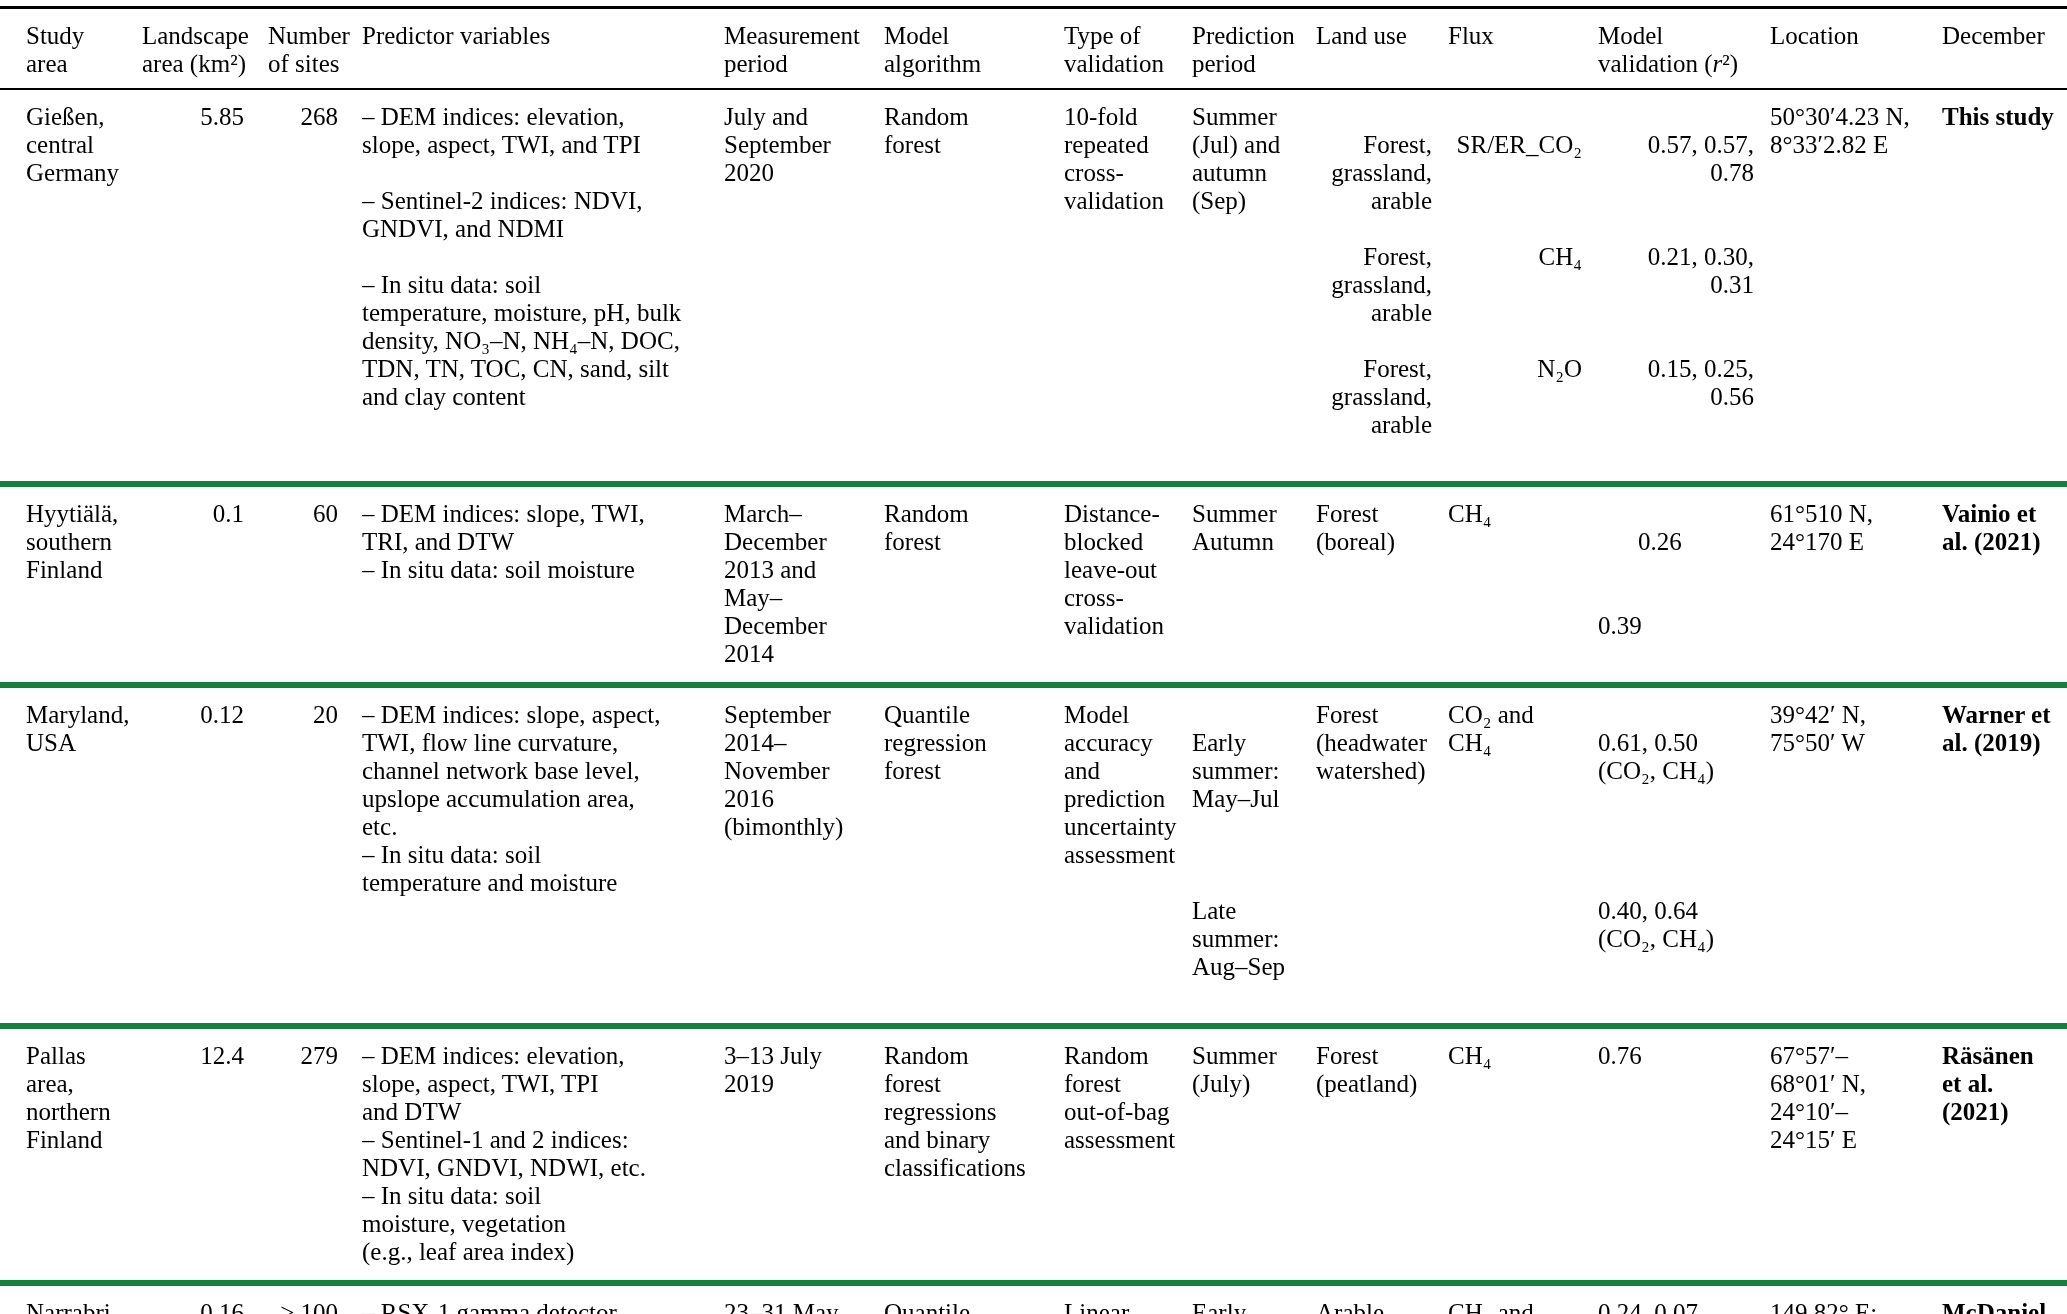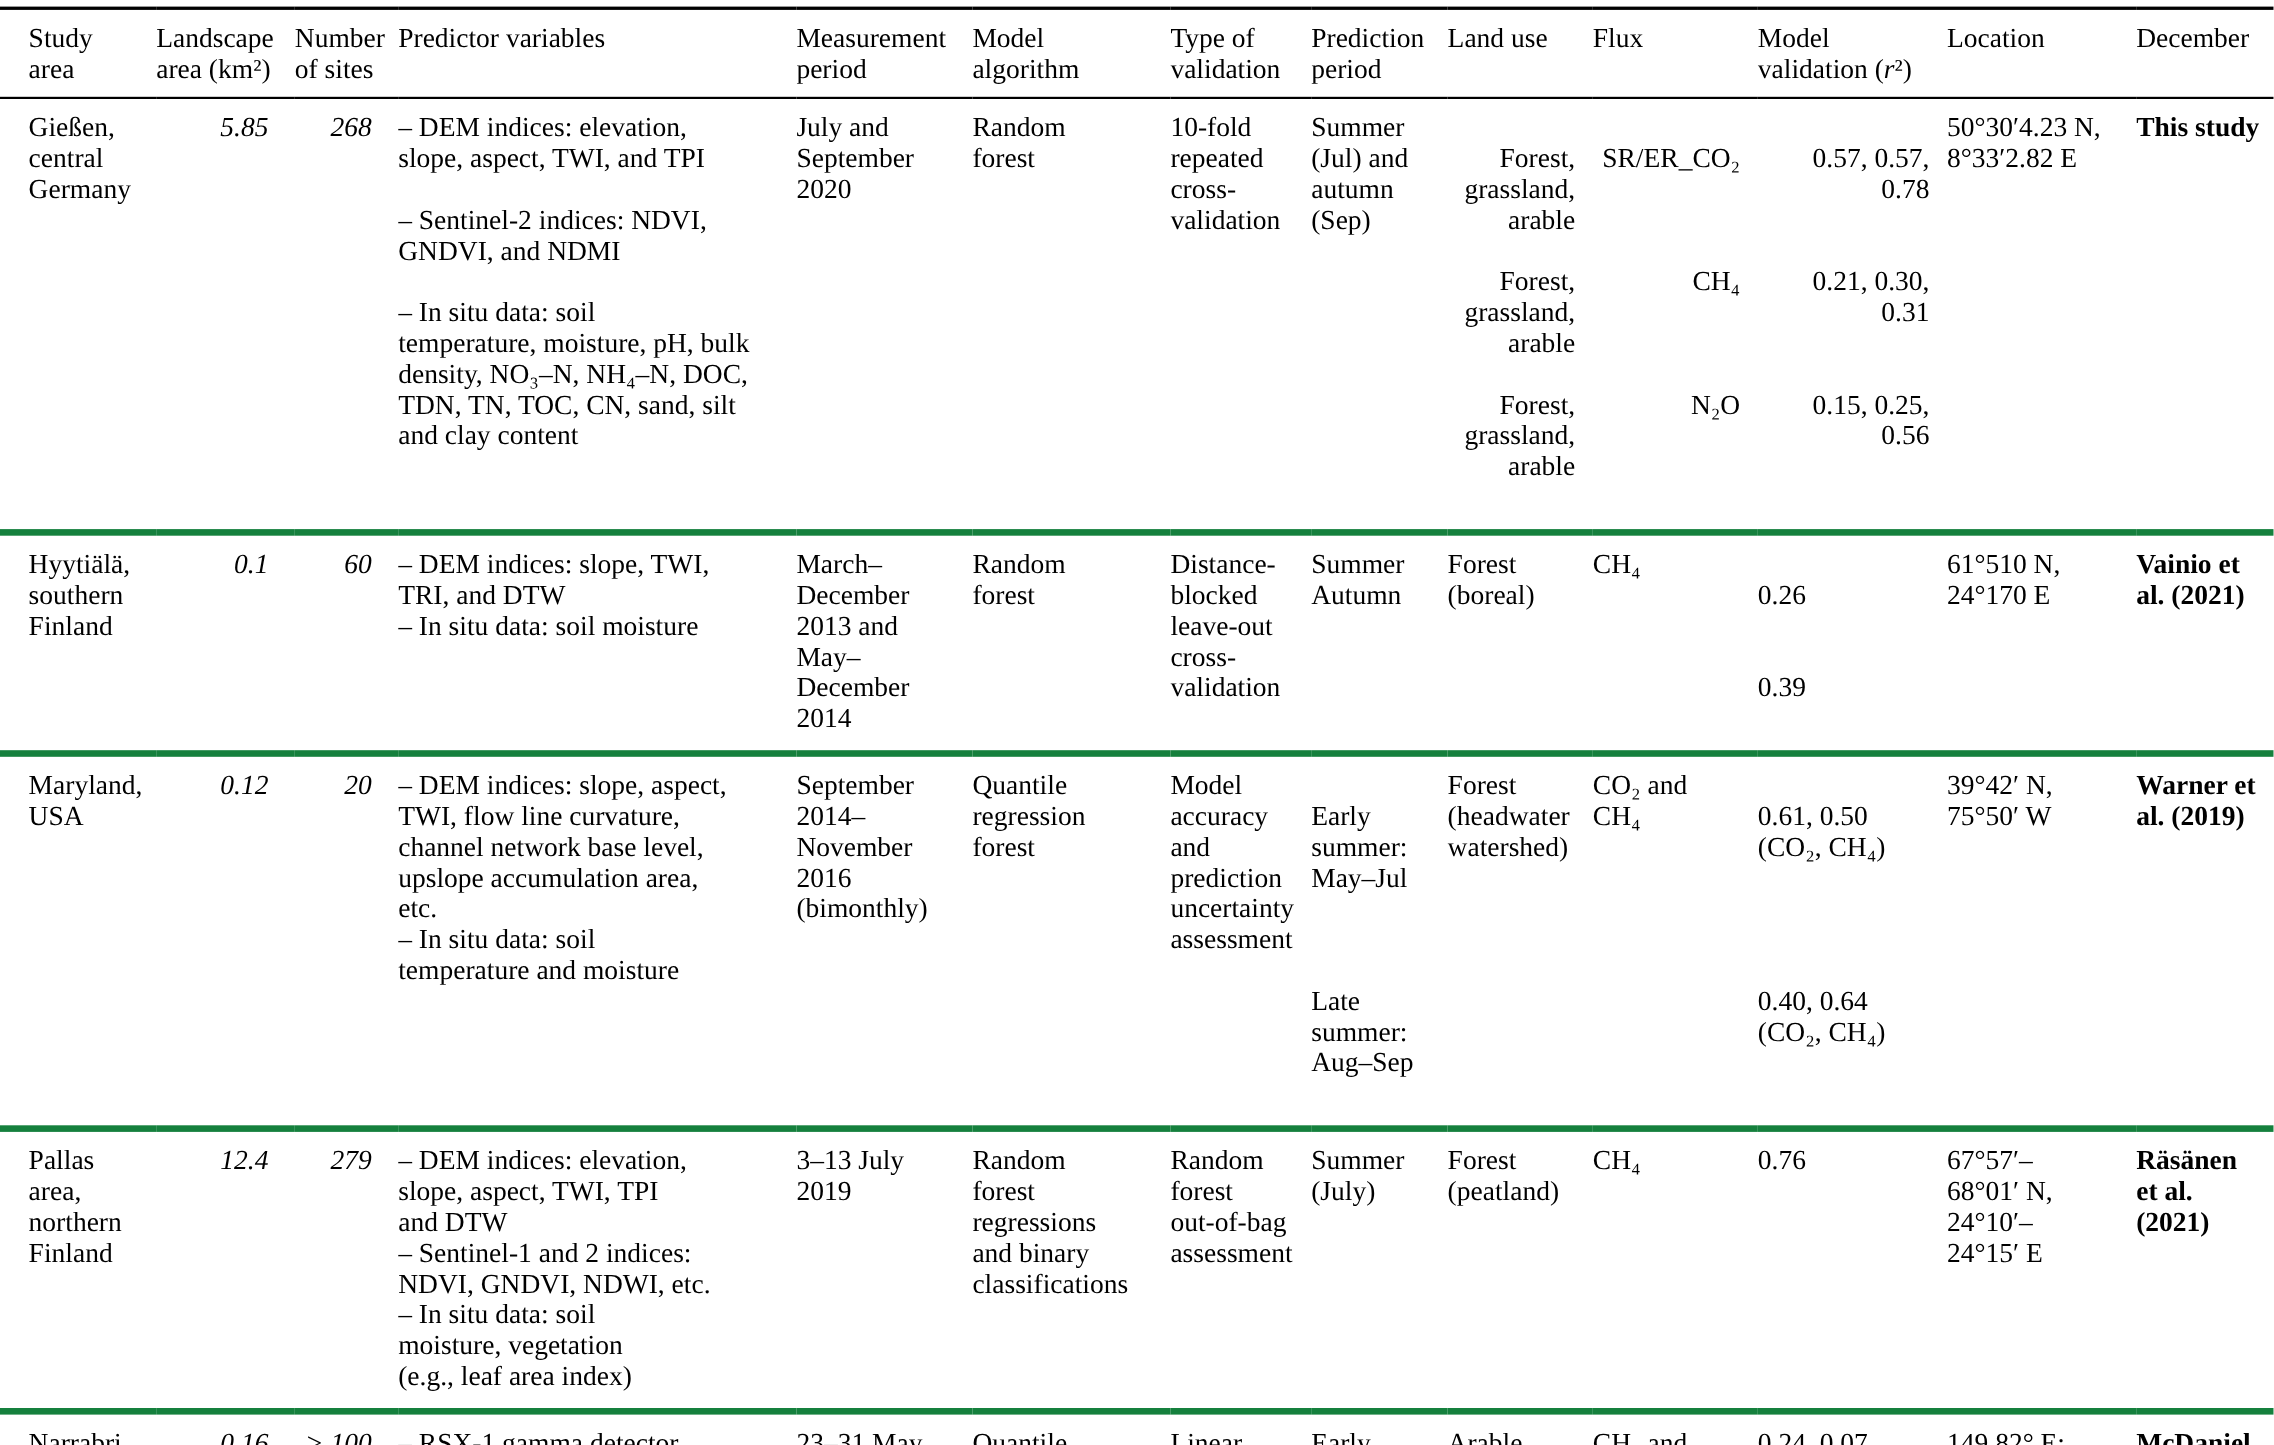--- a/index.html
+++ b/index.html
@@ -25,25 +25,25 @@
     text-align: left;
     font-weight: normal;
     padding: 13px 16px 14px 0;
     white-space: pre-line;
     overflow: hidden;
   }
   th:first-child, td:first-child { padding-left: 26px; padding-right: 10px; }
   thead th { border-bottom: 2px solid #000000; padding-bottom: 10px; }
   thead th.hnum { padding-right: 8px; }
   tbody tr:not(:last-child) td { border-bottom: 6px solid #15803d; }
-  td.num { text-align: right; padding-right: 24px; font-style: italic; }
+  td.num { text-align: right; padding-right: 24px; }
   td.ref { padding-right: 10px; font-weight: bold; }
   .blk { display: block; }
   .b84 { min-height: 84px; text-align: right; }
-  .b56 { min-height: 56px; }
+  .b56 { min-height: 56px; margin-left: 40px; }
   .b140 { min-height: 140px; }
   .it { font-style: italic; }
 </style>
 </head>
 <body>
 
 <div class="page">
   <table class="tbl">
     <colgroup>
       <col style="width:142px">

